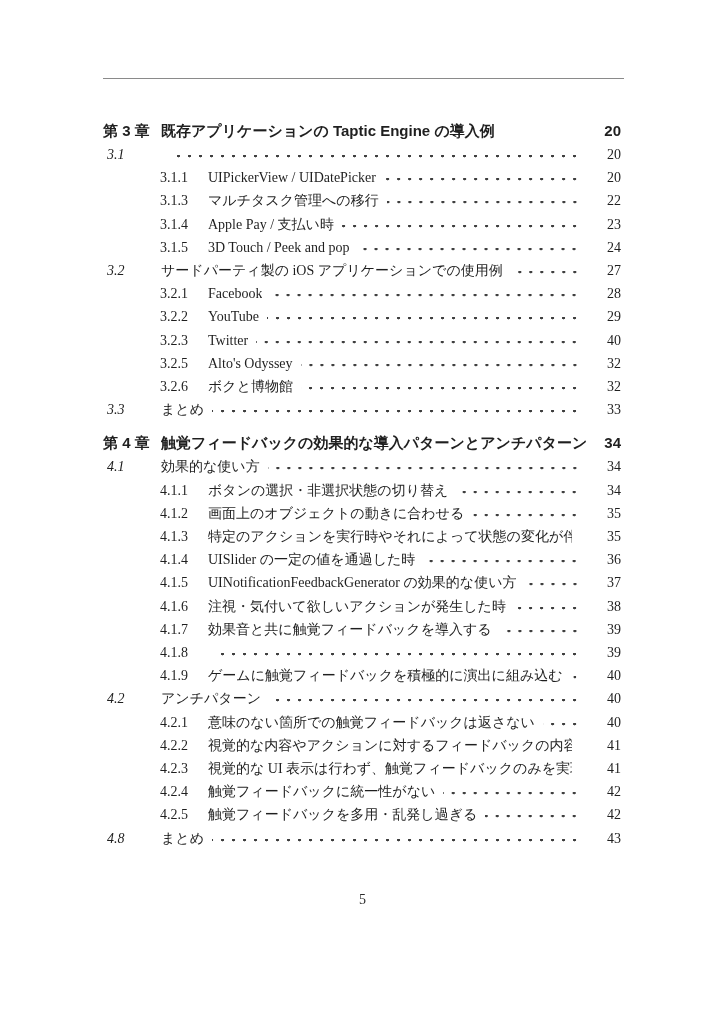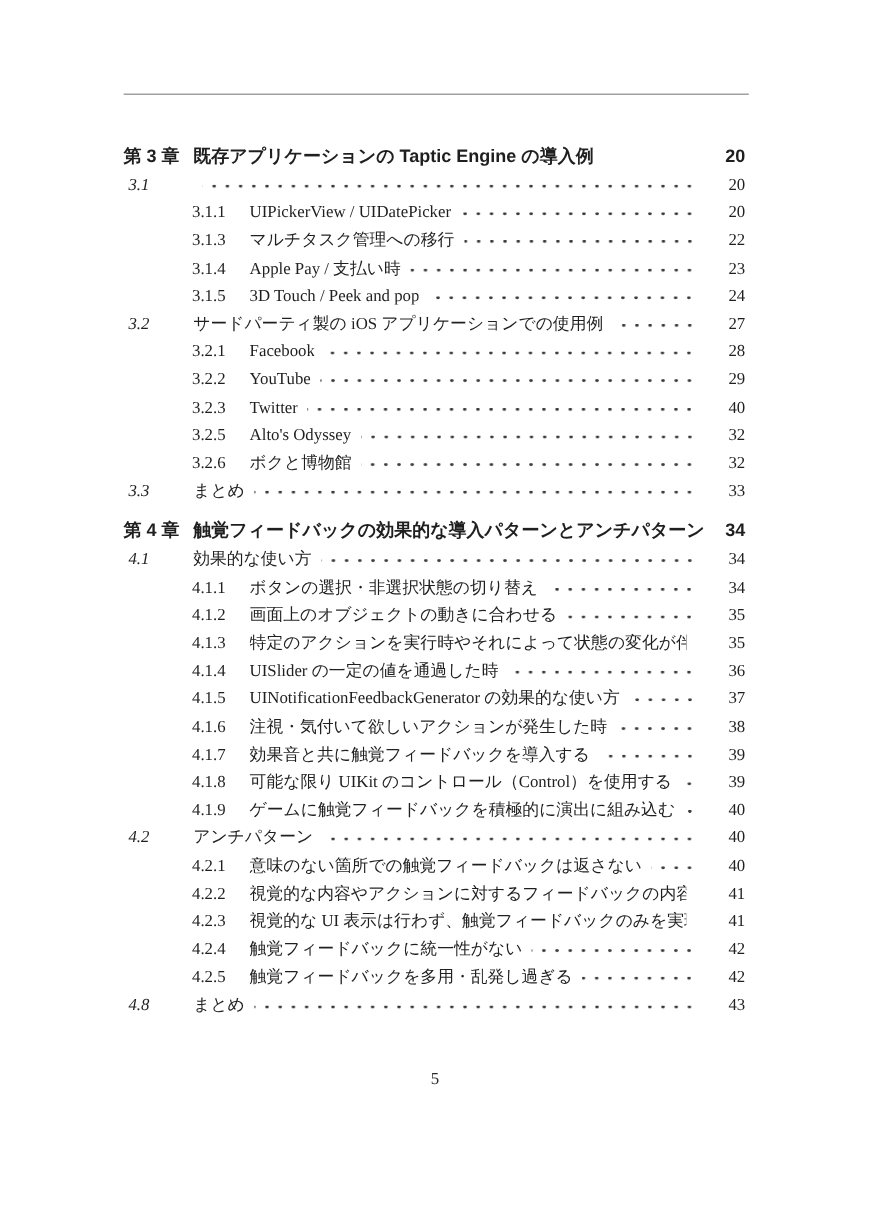--- a/index.html
+++ b/index.html
@@ -234,21 +234,20 @@
           <span class="pagenum">38</span>
         </div>
         <div class="row row-ss">
           <span class="num">4.1.7</span>
           <span class="etitle">効果音と共に触覚フィードバックを導入する</span>
           <span class="leader"></span>
           <span class="pagenum">39</span>
         </div>
         <div class="row row-ss">
           <span class="num">4.1.8</span>
-          <span class="etitle">可能な限り UIKit のコントロール（Control）を使用する</span>
           <span class="leader"></span>
           <span class="pagenum">39</span>
         </div>
         <div class="row row-ss">
           <span class="num">4.1.9</span>
           <span class="etitle">ゲームに触覚フィードバックを積極的に演出に組み込む</span>
           <span class="leader"></span>
           <span class="pagenum">40</span>
         </div>
         <div class="row row-s">

